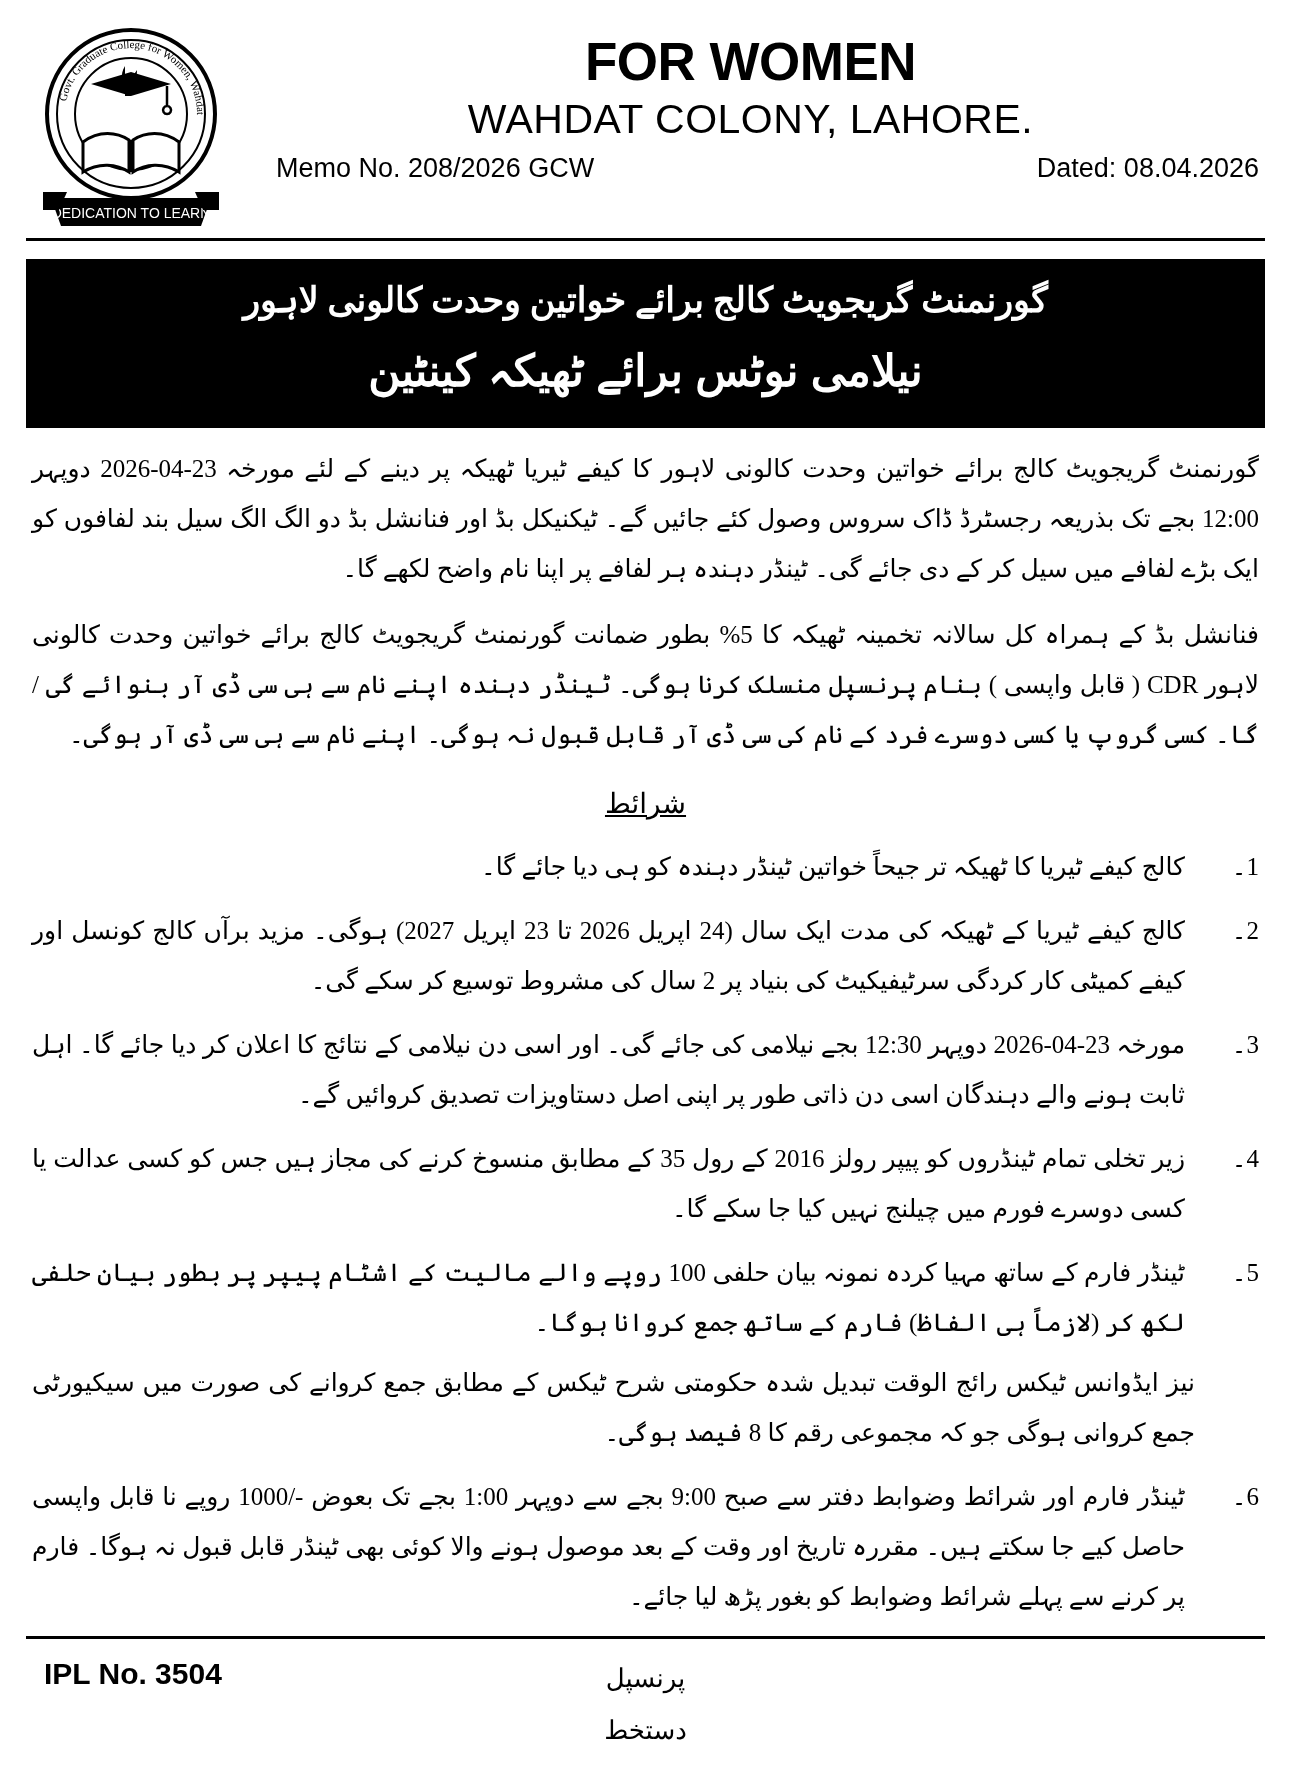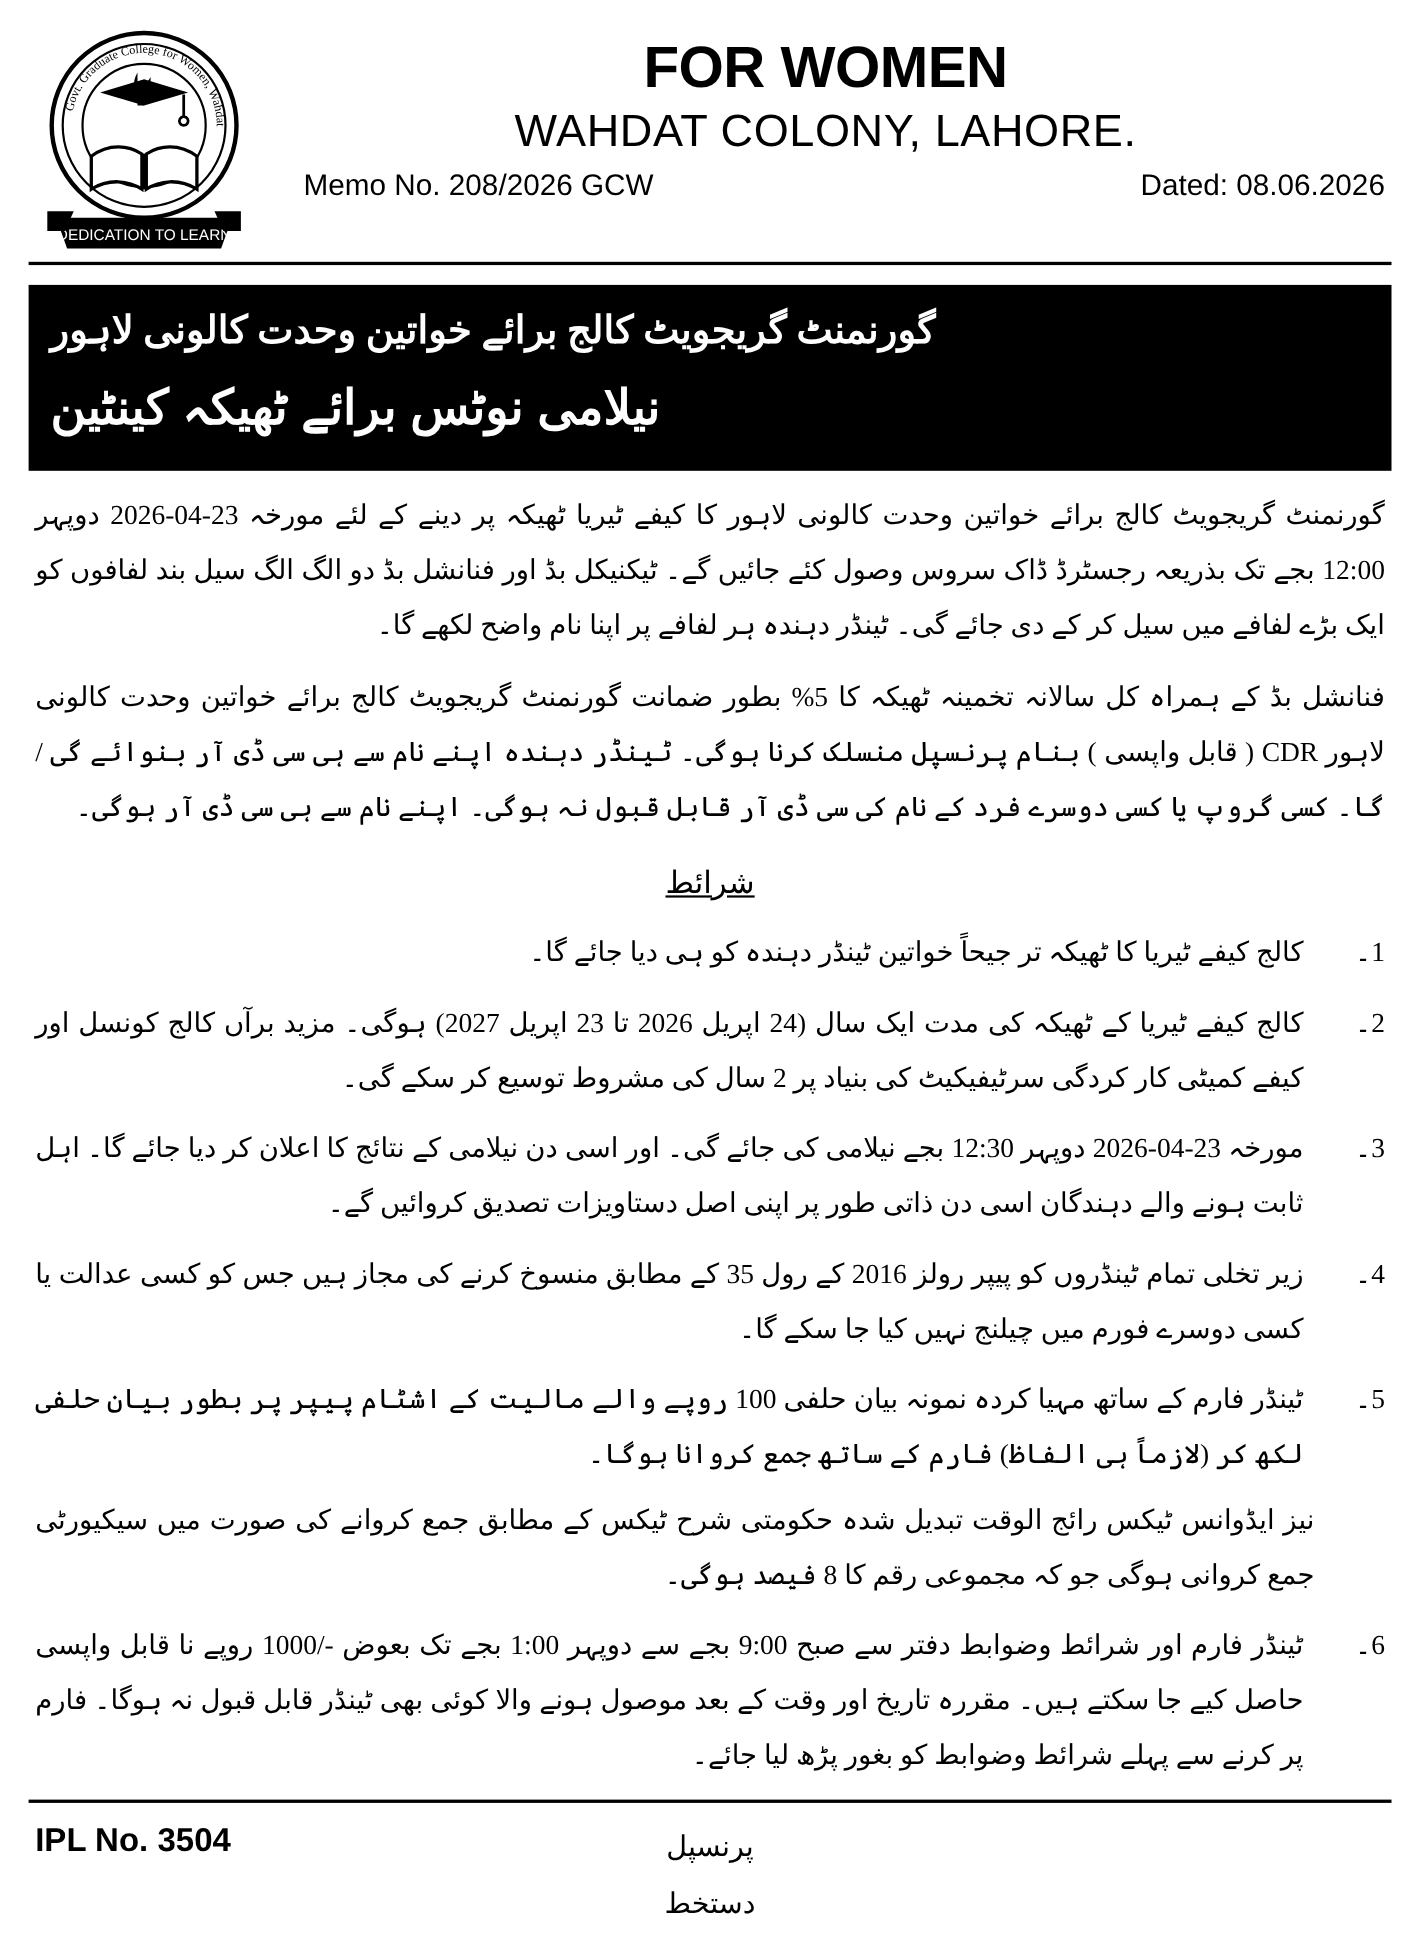--- a/index.html
+++ b/index.html
@@ -71,21 +71,21 @@
     padding: 0 6px 0 40px;
     gap: 47px;
   }
 
   
   .banner {
     background: #000000;
     color: #ffffff;
     margin-top: 18px;
     padding: 16px 20px 24px 20px;
-    text-align: left;
+    text-align: center;
     direction: rtl;
   }
   .banner-line1 {
     font-family: "Liberation Serif", "DejaVu Serif", serif;
     font-weight: bold;
     font-size: 35px;
     line-height: 1.5;
     letter-spacing: 0.5px;
   }
   .banner-line2 {
@@ -156,21 +156,21 @@
   
   .footer {
     border-top: 3px solid #000;
     margin-top: 14px;
     padding-top: 14px;
     position: relative;
     min-height: 180px;
   }
   .ipl {
     position: absolute;
-    left: 6px;
+    left: 18px;
     top: 18px;
     font-family: "Liberation Sans", sans-serif;
     font-weight: bold;
     font-size: 30px;
   }
   .sign-block {
     text-align: center;
     direction: rtl;
     font-family: "Liberation Serif", "DejaVu Serif", serif;
   }
@@ -212,21 +212,21 @@
           <path d="M186 170 L162 170 L170 188 L186 188 Z" fill="#000"></path>
         </svg>
       </div>
     </div>
 
     <div class="header-text">
       <div class="college-name">FOR WOMEN</div>
       <div class="college-sub">WAHDAT COLONY, LAHORE.</div>
       <div class="memo-row">
         <span>Memo No. 208/2026 GCW</span>
-        <span>Dated: 08.06.2026</span>
+        <span>Dated: 08.04.2026</span>
       </div>
     </div>
   </div>
 
   <div class="banner">
     <div class="banner-line1">گورنمنٹ گریجویٹ کالج برائے خواتین وحدت کالونی لاہور</div>
     <div class="banner-line2">نیلامی نوٹس برائے ٹھیکہ کینٹین</div>
   </div>
 
   <div class="urdu-body">

